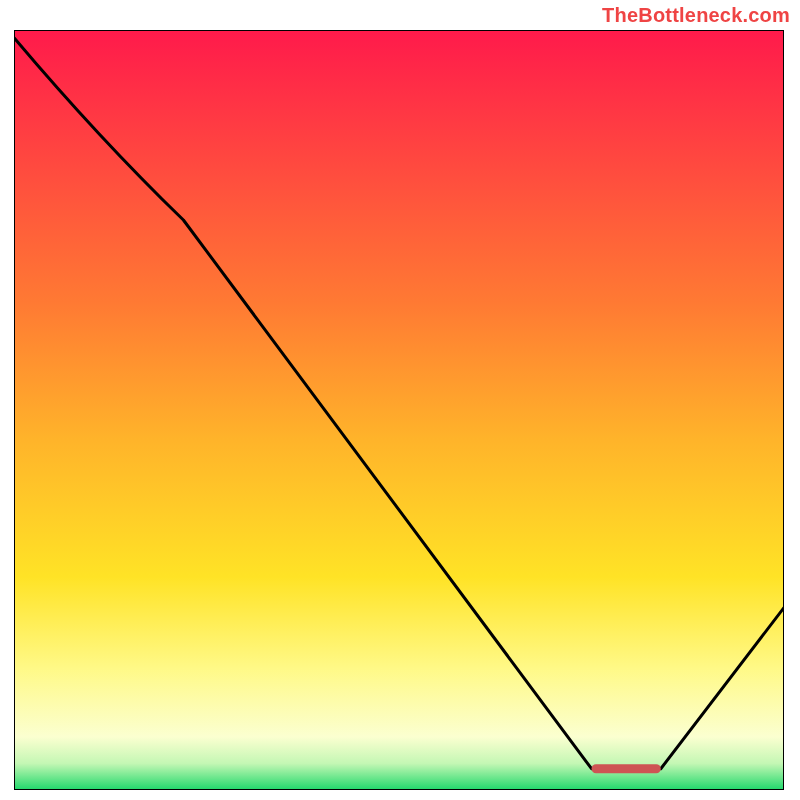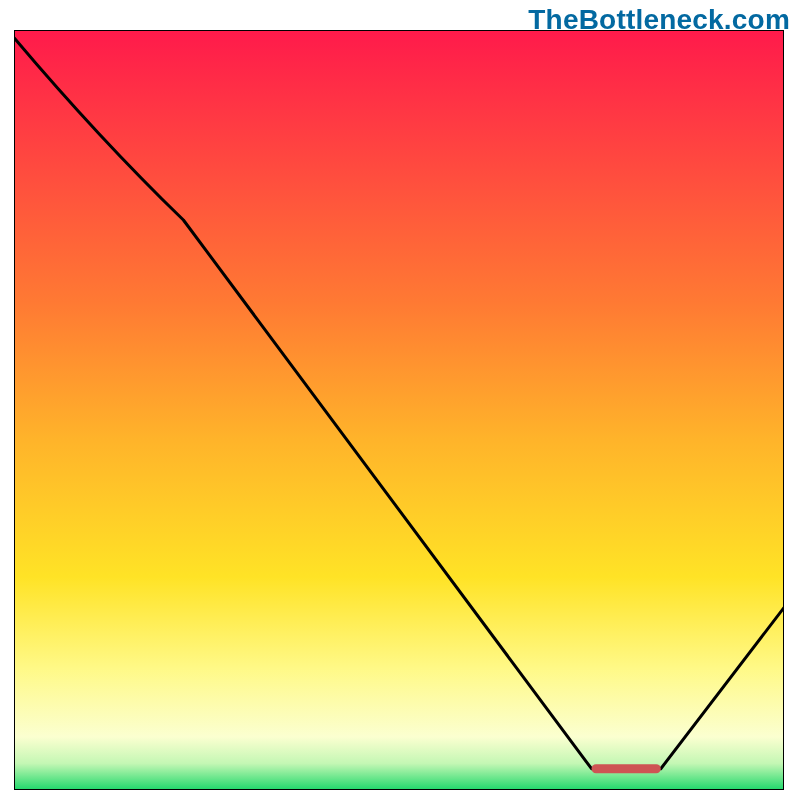--- a/index.html
+++ b/index.html
@@ -13,23 +13,23 @@
   }
   .canvas {
     position: relative;
     width: 800px;
     height: 800px;
   }
   .watermark {
     position: absolute;
     top: 4px;
     right: 10px;
-    font-size: 28px;
+    font-size: 20px;
     font-weight: 600;
-    color: #0369a1;
+    color: #ef4444;
     letter-spacing: 0.2px;
   }
   .plot {
     position: absolute;
     left: 14px;
     top: 30px;
     width: 770px;
     height: 760px;
   }
   svg {

